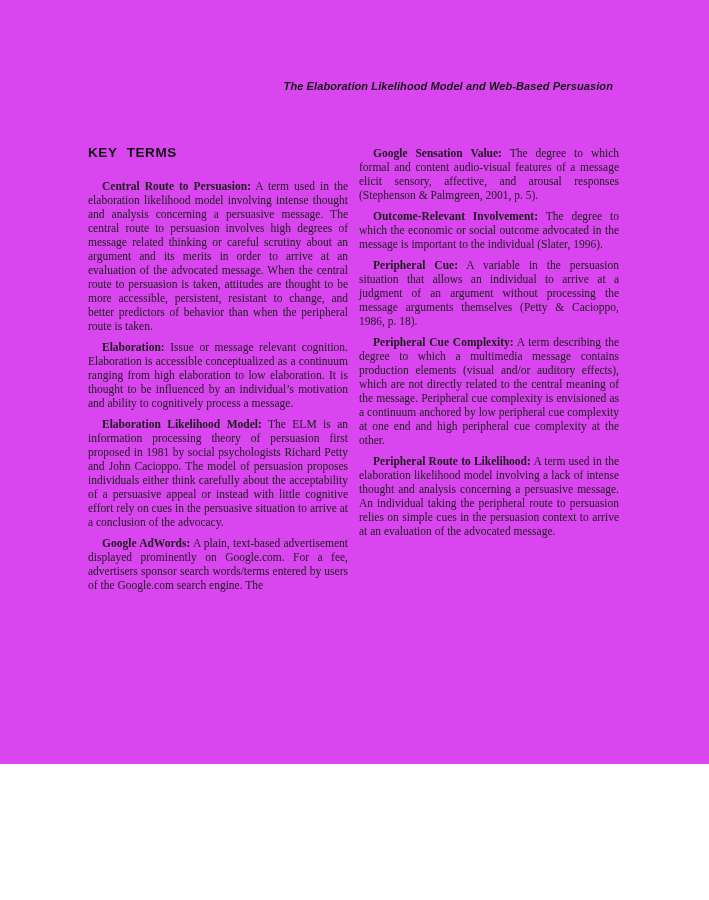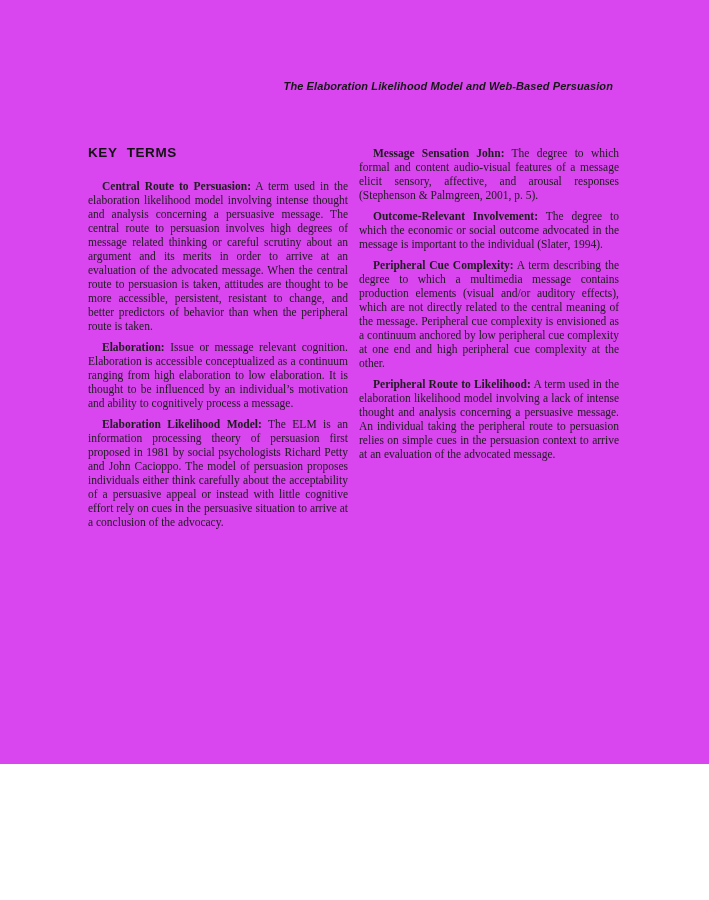--- a/index.html
+++ b/index.html
@@ -86,28 +86,30 @@
 
     <div class="col">
       <h2 class="key-terms-heading">KEY TERMS</h2>
 
       <p class="def"><span class="term">Central Route to Persuasion:</span> <span>A term used in the elaboration likelihood model involving intense thought and analysis concerning a persuasive message. The central route to persuasion involves high degrees of message related thinking or careful scrutiny about an argument and its merits in order to arrive at an evaluation of the advocated message. When the central route to persuasion is taken, attitudes are thought to be more accessible, persistent, resistant to change, and better predictors of behavior than when the peripheral route is taken.</span></p>
 
       <p class="def"><span class="term">Elaboration:</span> <span>Issue or message relevant cognition. Elaboration is accessible conceptualized as a continuum ranging from high elaboration to low elaboration. It is thought to be influenced by an individual’s motivation and ability to cognitively process a message.</span></p>
 
       <p class="def"><span class="term">Elaboration Likelihood Model:</span> <span>The ELM is an information processing theory of persuasion first proposed in 1981 by social psychologists Richard Petty and John Cacioppo. The model of persuasion proposes individuals either think carefully about the acceptability of a persuasive appeal or instead with little cognitive effort rely on cues in the persuasive situation to arrive at a conclusion of the advocacy.</span></p>
 
+      <p class="def"><span class="term">Google AdWords:</span> <span>A plain, text-based advertisement displayed prominently on Google.com. For a fee, advertisers sponsor search words/terms entered by users of the Google.com search engine. The</span></p>
     </div>
 
     <div class="col">
 
-      <p class="def"><span class="term">Message Sensation John:</span> <span>The degree to which formal and content audio-visual features of a message elicit sensory, affective, and arousal responses (Stephenson &amp; Palmgreen, 2001, p. 5).</span></p>
+      <p class="def"><span class="term">Google Sensation Value:</span> <span>The degree to which formal and content audio-visual features of a message elicit sensory, affective, and arousal responses (Stephenson &amp; Palmgreen, 2001, p. 5).</span></p>
 
-      <p class="def"><span class="term">Outcome-Relevant Involvement:</span> <span>The degree to which the economic or social outcome advocated in the message is important to the individual (Slater, 1994).</span></p>
+      <p class="def"><span class="term">Outcome-Relevant Involvement:</span> <span>The degree to which the economic or social outcome advocated in the message is important to the individual (Slater, 1996).</span></p>
 
+      <p class="def"><span class="term">Peripheral Cue:</span> <span>A variable in the persuasion situation that allows an individual to arrive at a judgment of an argument without processing the message arguments themselves (Petty &amp; Cacioppo, 1986, p. 18).</span></p>
 
       <p class="def"><span class="term">Peripheral Cue Complexity:</span> <span>A term describing the degree to which a multimedia message contains production elements (visual and/or auditory effects), which are not directly related to the central meaning of the message. Peripheral cue complexity is envisioned as a continuum anchored by low peripheral cue complexity at one end and high peripheral cue complexity at the other.</span></p>
 
       <p class="def"><span class="term">Peripheral Route to Likelihood:</span> <span>A term used in the elaboration likelihood model involving a lack of intense thought and analysis concerning a persuasive message. An individual taking the peripheral route to persuasion relies on simple cues in the persuasion context to arrive at an evaluation of the advocated message.</span></p>
     </div>
 
   </div>
 
   <div class="page-number">270</div>
 

